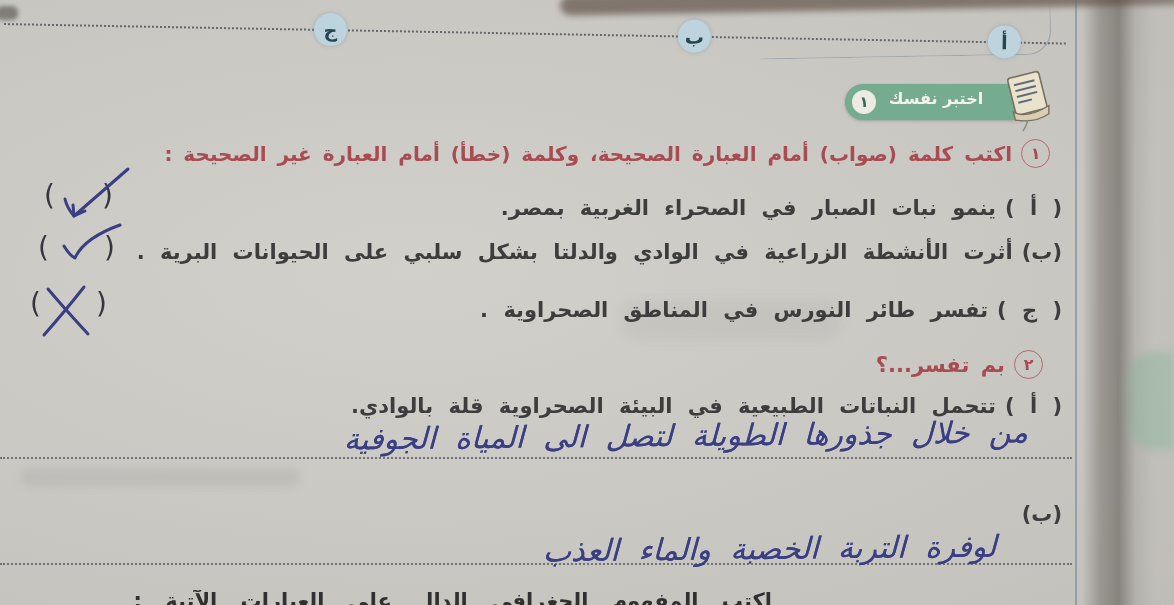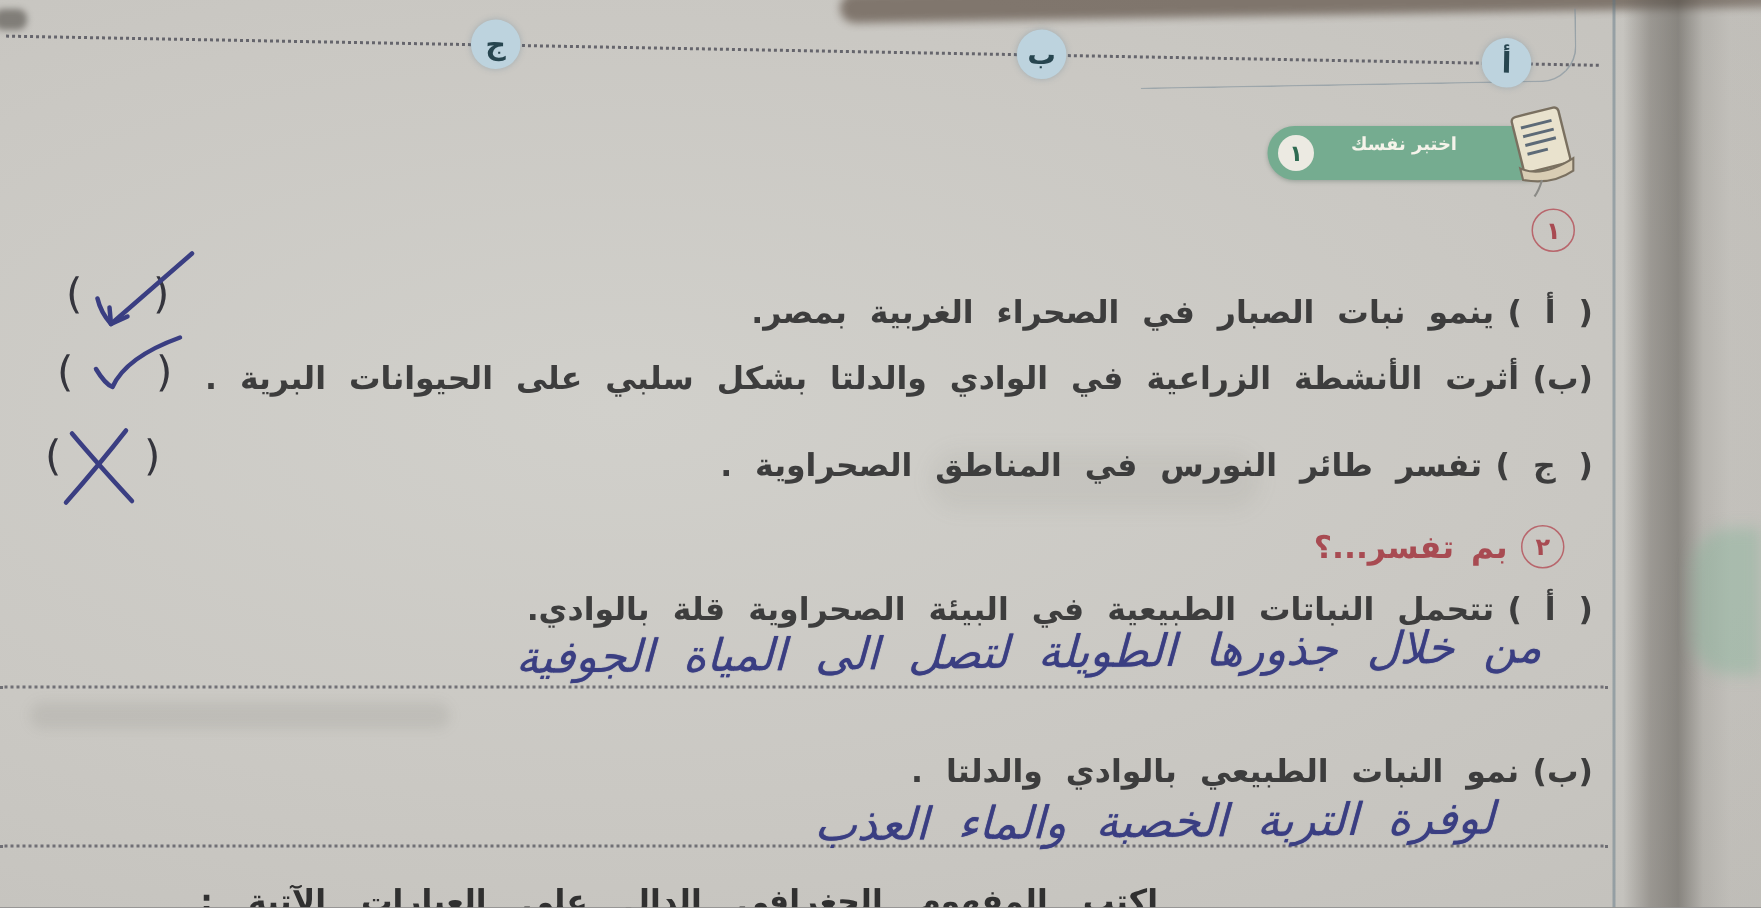--- a/index.html
+++ b/index.html
@@ -33,21 +33,21 @@
       rgba(80,76,70,.52) 40%, rgba(120,116,110,.22) 58%, rgba(168,165,159,.15) 78%, rgba(176,173,167,.2) 100%);}
   .green-smudge{left:1128px; top:352px; width:46px; height:98px;
     background:rgba(125,180,150,.38); border-radius:26px 0 0 26px; filter:blur(5px);}
   
   .header-pill{left:845px; top:84px; width:190px; height:36px; background:var(--header-green);
     border-radius:18px; box-shadow:0 1px 3px rgba(60,90,75,.35);}
   .pill-circle{position:absolute; left:7px; top:6px; width:24px; height:24px; border-radius:50%;
     background:#eceae2; color:#2f6b52; font-size:15px; font-weight:700;
     display:flex; align-items:center; justify-content:center;}
   .pill-title{position:absolute; left:34px; right:42px; top:5px; text-align:center;
-    color:#f5f3ea; font-size:12px; font-weight:700; letter-spacing:.5px; direction:rtl; white-space:nowrap;}
+    color:#f5f3ea; font-size:16px; font-weight:700; letter-spacing:.5px; direction:rtl; white-space:nowrap;}
   .note-icon{left:998px; top:68px; width:62px; height:64px;}
   
   .q-prompt{display:flex; align-items:center; gap:9px; direction:rtl; white-space:nowrap;
     color:var(--question-red); font-weight:700;}
   .num-circle{width:27px; height:27px; border:1.7px solid #b8666c; border-radius:50%;
     display:flex; align-items:center; justify-content:center; font-size:16px; flex:0 0 auto; color:var(--question-red);}
   .q1-prompt{right:124px; top:139px; font-size:20px; letter-spacing:.2px; word-spacing:4px;}
   .q2-prompt{right:131px; top:350px; font-size:21px; word-spacing:4px;}
   .q-item{direction:rtl; white-space:nowrap; color:var(--text-dark); font-weight:700;
     font-size:21px; letter-spacing:.4px; word-spacing:8px; display:flex; gap:9px;}
@@ -107,20 +107,21 @@
       <line x1="19" y1="20" x2="40" y2="20" stroke="#5d6a77" stroke-width="2"></line>
       <line x1="19" y1="26" x2="40" y2="26" stroke="#5d6a77" stroke-width="2"></line>
       <line x1="19" y1="32" x2="33" y2="32" stroke="#5d6a77" stroke-width="2"></line>
       <path d="M12 40 q12 10 36 2 l-2 8 q-16 6 -34 -2 z" fill="#d9cdb4" stroke="#7a7060" stroke-width="1.4"></path>
     </g>
     <path d="M30 52 q-2 7 -5 11" fill="none" stroke="#8a8a86" stroke-width="1.4"></path>
   </svg>
 
   <div class="abs q-prompt q1-prompt">
     <span class="num-circle">١</span>
+    <span>اكتب كلمة (صواب) أمام العبارة الصحيحة، وكلمة (خطأ) أمام العبارة غير الصحيحة :</span>
   </div>
 
   <div class="abs q-item q1-a">
     <span>( أ )</span>
     <span>ينمو نبات الصبار في الصحراء الغربية بمصر.</span>
   </div>
   <div class="abs q-item q1-b">
     <span>(ب)</span>
     <span>أثرت الأنشطة الزراعية في الوادي والدلتا بشكل سلبي على الحيوانات البرية .</span>
   </div>
@@ -157,21 +158,20 @@
   <div class="abs q-item q2-a">
     <span>( أ )</span>
     <span>تتحمل النباتات الطبيعية في البيئة الصحراوية قلة بالوادي.</span>
   </div>
 
   <div class="abs dotline dot1"></div>
   <div class="abs handwriting hw1">من خلال جذورها الطويلة لتصل الى المياة الجوفية</div>
 
   <div class="abs q-item q2-b">
     <span>(ب)</span>
-    <span>نمو النبات الطبيعي بالوادي والدلتا .</span>
   </div>
 
   <div class="abs dotline dot2"></div>
   <div class="abs handwriting hw2">لوفرة التربة الخصبة والماء العذب</div>
 
   <div class="abs bottom-cut">
     <div class="inner">اكتب المفهوم الجغرافي الدال على العبارات الآتية :</div>
   </div>
 
 </div>

